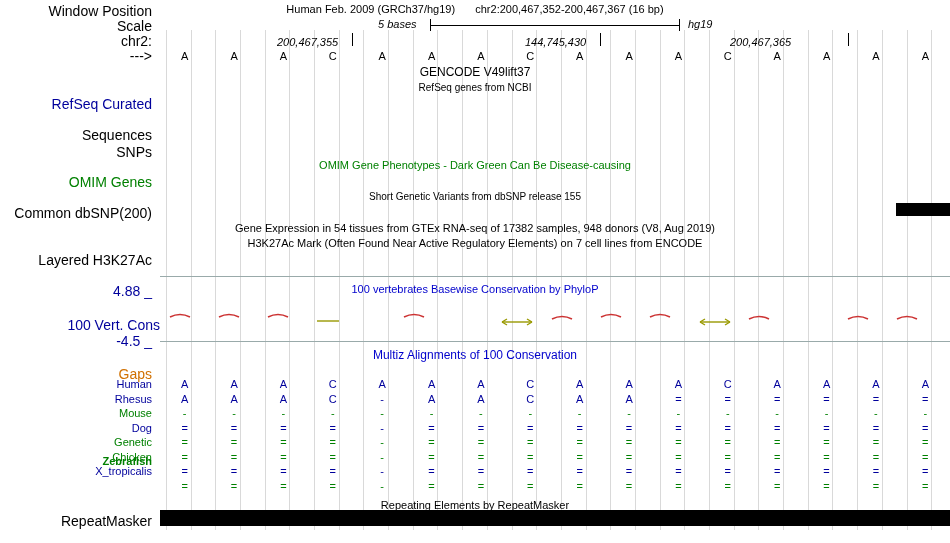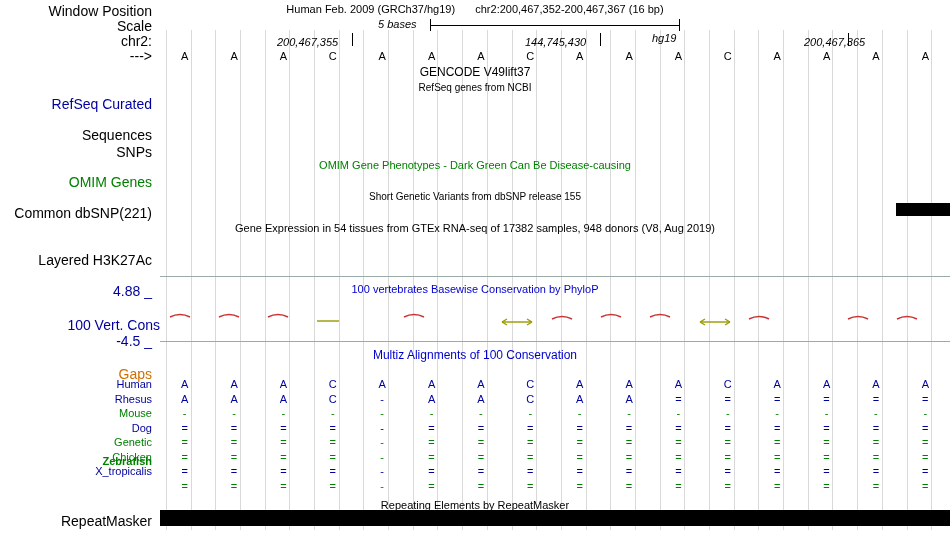--- a/index.html
+++ b/index.html
@@ -74,27 +74,27 @@
   <div class="ctr" style="left:0;top:3px;width:950px;">
     <span>Human Feb. 2009 (GRCh37/hg19)</span>
     <span style="display:inline-block;width:14px;"></span>
     <span>chr2:200,467,352-200,467,367 (16 bp)</span>
   </div>
 
   <div class="lft" style="left:378px;top:18px;">5 bases</div>
   <div class="rulerline" style="left:430px;top:25px;width:250px;"></div>
   <div class="tick" style="left:430px;top:19px;width:1px;height:12px;"></div>
   <div class="tick" style="left:679px;top:19px;width:1px;height:12px;"></div>
-  <div class="lft" style="left:652px;top:18px;margin-top:14px;">hg19</div>
+  <div class="lft" style="left:688px;top:18px;">hg19</div>
 
   <div class="lft" style="left:277px;top:36px;">200,467,355</div>
   <div class="tick" style="left:352px;top:33px;width:1px;height:13px;"></div>
   <div class="lft" style="left:525px;top:36px;">144,745,430</div>
   <div class="tick" style="left:600px;top:33px;width:1px;height:13px;"></div>
-  <div class="lft" style="left:804px;top:36px;">200,467,365</div>
+  <div class="lft" style="left:730px;top:36px;">200,467,365</div>
   <div class="tick" style="left:848px;top:33px;width:1px;height:13px;"></div>
 
   <div id="seqrow">
       <div class="basecol" style="left: 164.688px; top: 50px; width: 40px;">A</div>
       <div class="basecol" style="left: 214.062px; top: 50px; width: 40px;">A</div>
       <div class="basecol" style="left: 263.438px; top: 50px; width: 40px;">A</div>
       <div class="basecol" style="left: 312.812px; top: 50px; width: 40px;">C</div>
       <div class="basecol" style="left: 362.188px; top: 50px; width: 40px;">A</div>
       <div class="basecol" style="left: 411.562px; top: 50px; width: 40px;">A</div>
       <div class="basecol" style="left: 460.938px; top: 50px; width: 40px;">A</div>
@@ -113,24 +113,25 @@
   <div class="ctr" style="left:0;top:82px;width:950px;font-size:10px;">RefSeq genes from NCBI</div>
   <div class="lbl navy" style="left:0;top:96px;width:152px;">RefSeq Curated</div>
 
   <div class="lbl" style="left:0;top:127px;width:152px;">Sequences</div>
   <div class="lbl" style="left:0;top:144px;width:152px;">SNPs</div>
 
   <div class="ctr green" style="left:0;top:159px;width:950px;font-size:11px;">OMIM Gene Phenotypes - Dark Green Can Be Disease-causing</div>
   <div class="lbl green" style="left:0;top:174px;width:152px;">OMIM Genes</div>
 
   <div class="ctr" style="left:0;top:191px;width:950px;font-size:10px;">Short Genetic Variants from dbSNP release 155</div>
-  <div class="lbl" style="left:0;top:205px;width:152px;">Common dbSNP(221)</div>
+  <div class="lbl" style="left:0;top:205px;width:152px;">Common dbSNP(200)</div>
   <div class="blackbar" style="left:896px;top:203px;width:54px;height:13px;"></div>
 
   <div class="ctr" style="left:0;top:222px;width:950px;font-size:11px;">Gene Expression in 54 tissues from GTEx RNA-seq of 17382 samples, 948 donors (V8, Aug 2019)</div>
+  <div class="ctr" style="left:0;top:237px;width:950px;font-size:11px;">H3K27Ac Mark (Often Found Near Active Regulatory Elements) on 7 cell lines from ENCODE</div>
   <div class="lbl" style="left:0;top:252px;width:152px;">Layered H3K27Ac</div>
 
   <div class="hr" style="left:160px;top:276px;width:790px;"></div>
   <div class="hr" style="left:160px;top:341px;width:790px;"></div>
   <div class="lbl navy" style="left:0;top:283px;width:152px;">4.88 _</div>
   <div class="lbl navy" style="left:8px;top:305px;width:152px;margin-top:12px;">100 Vert. Cons</div>
   <div class="lbl navy" style="left:0;top:333px;width:152px;">-4.5 _</div>
   <div class="ctr blue" style="left:0;top:283px;width:950px;font-size:11px;">100 vertebrates Basewise Conservation by PhyloP</div>
 
   <svg style="position:absolute;left:160px;top:300px;" width="790" height="40">

